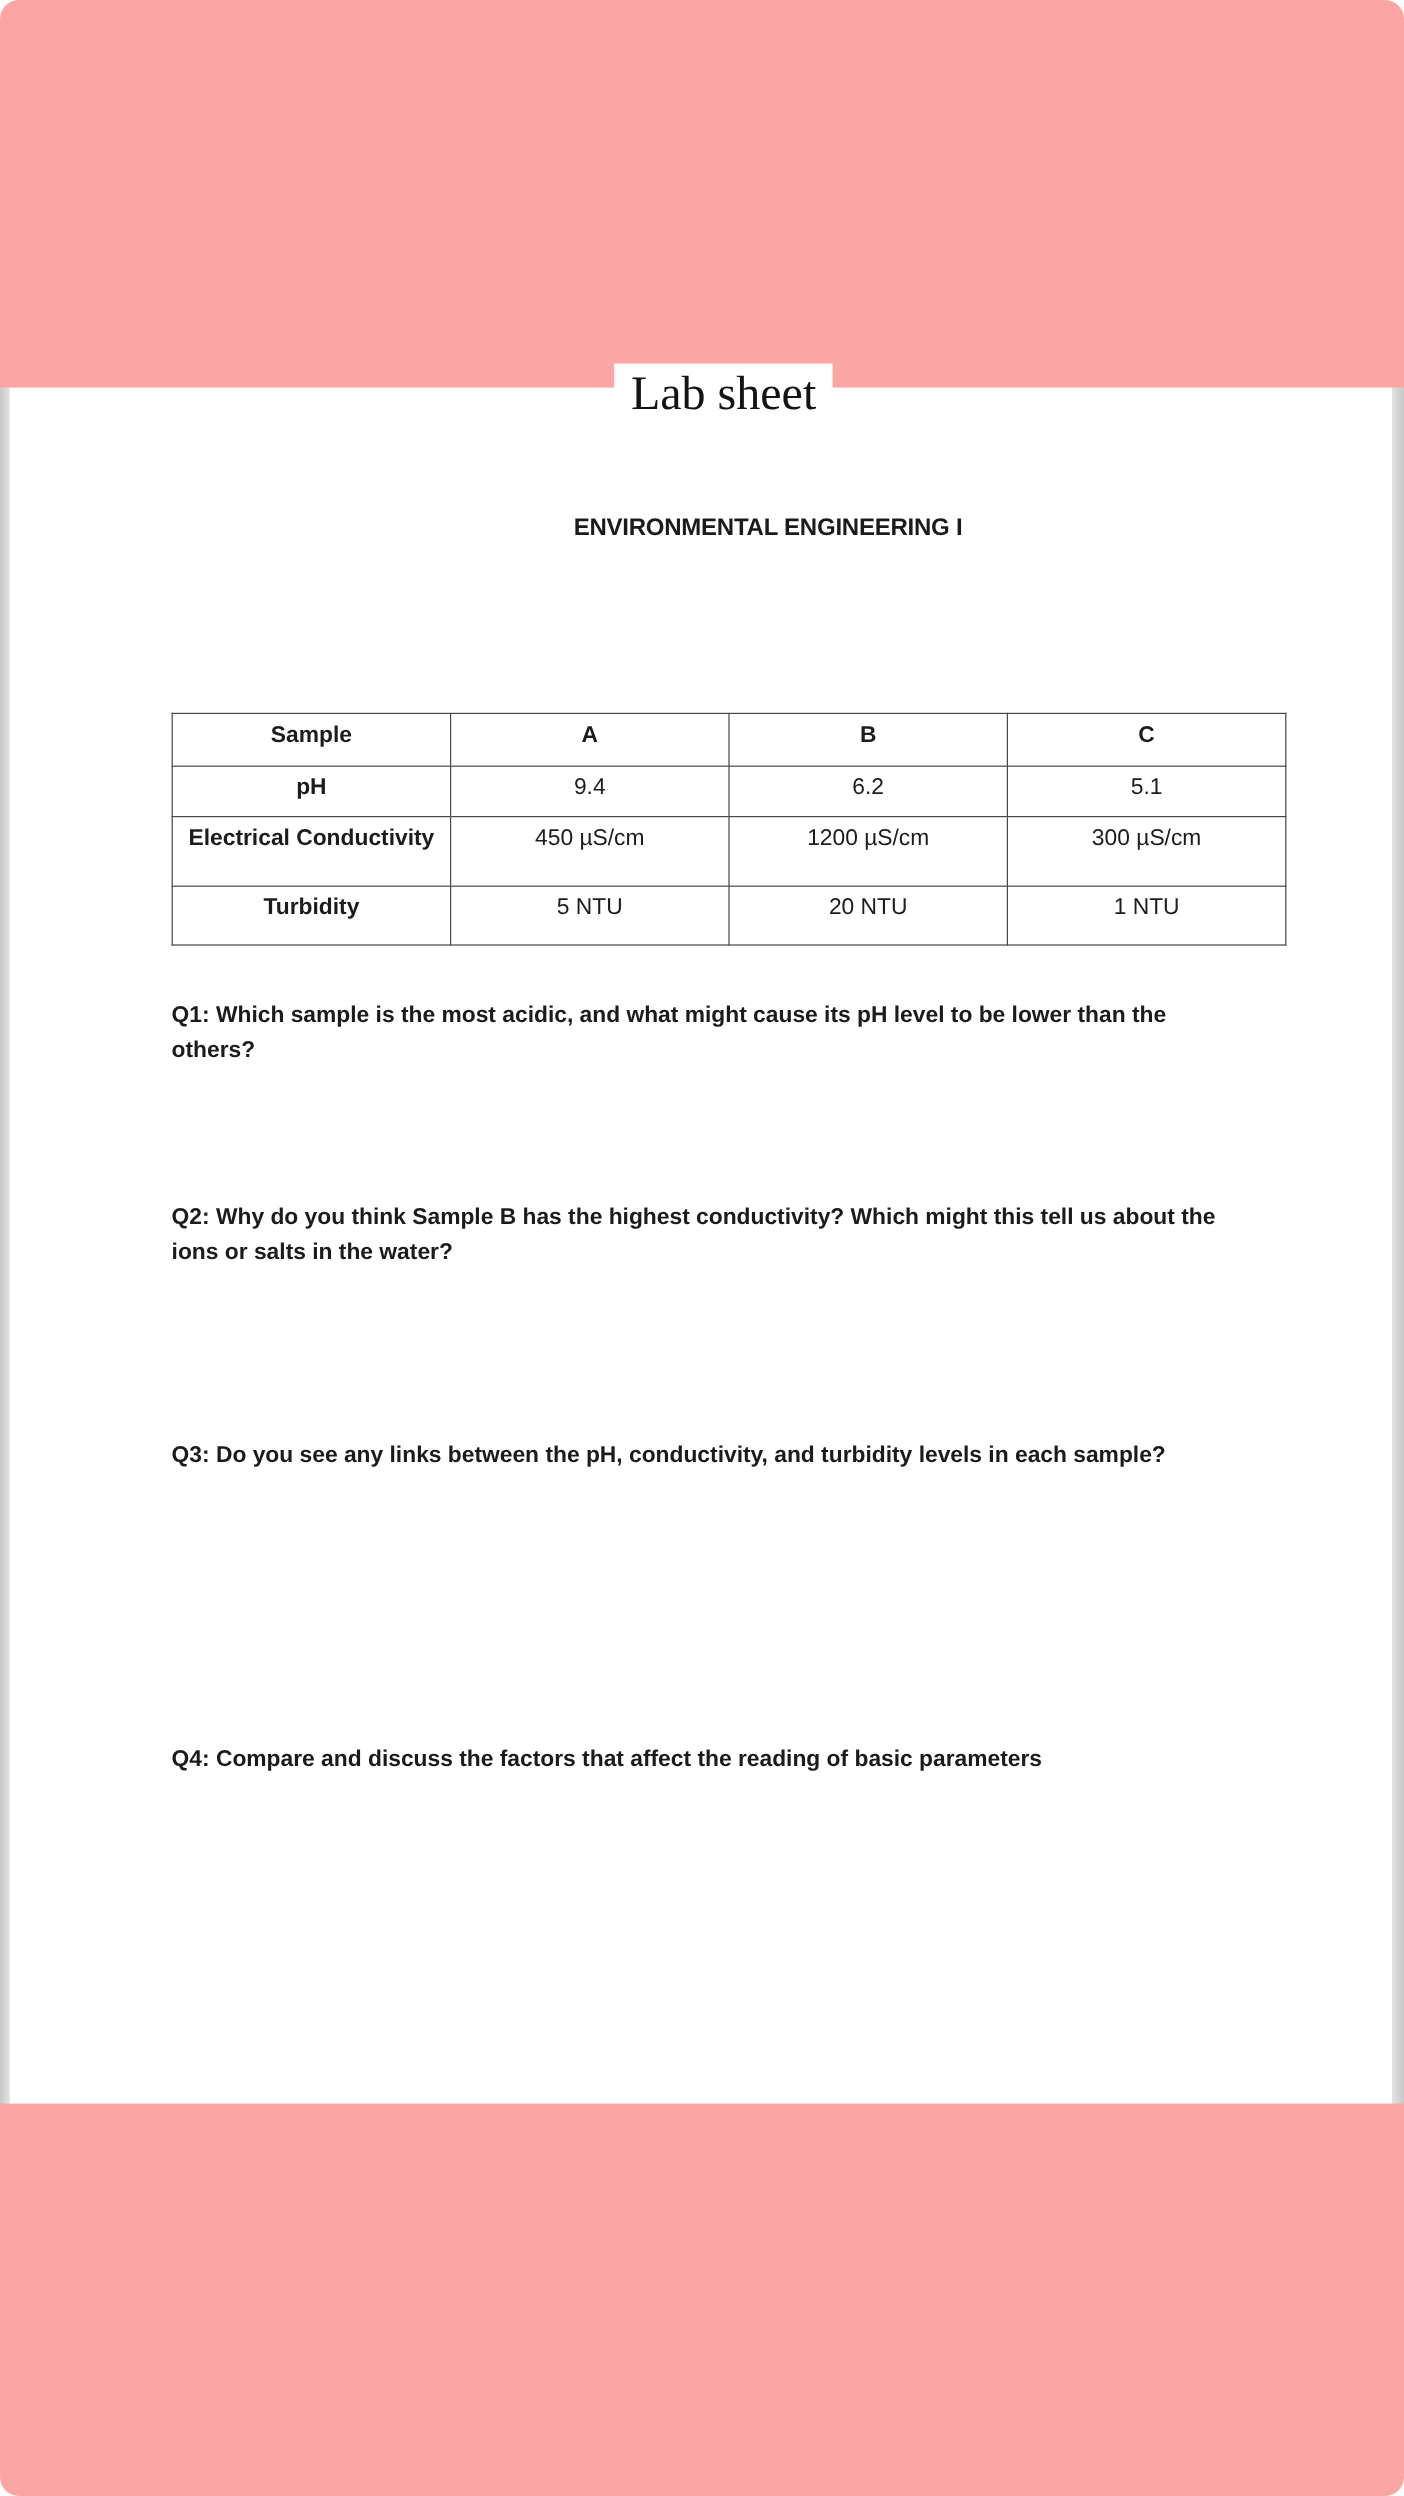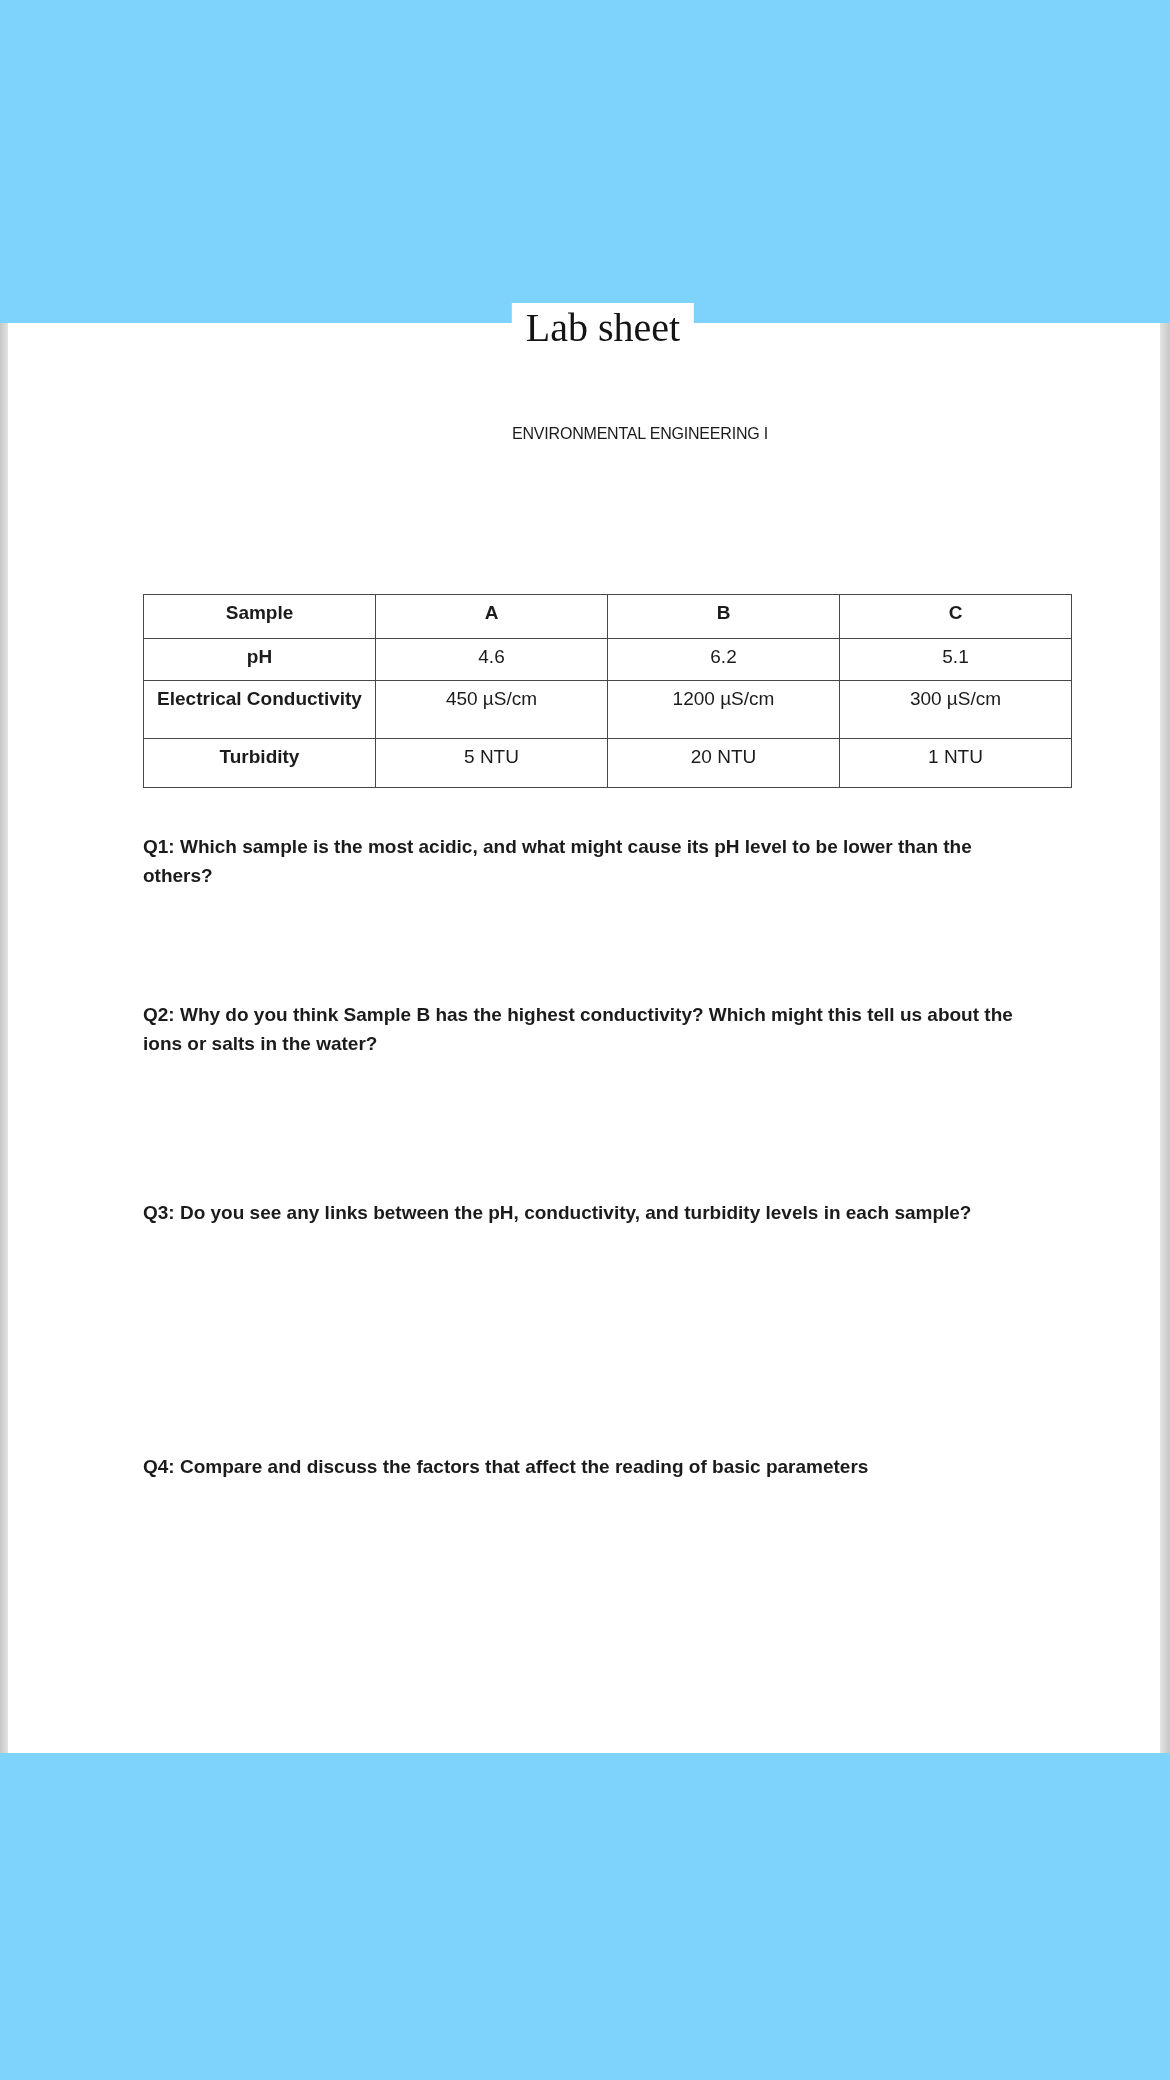--- a/index.html
+++ b/index.html
@@ -4,24 +4,25 @@
 <style>
   html, body {
     margin: 0;
     padding: 0;
     background: #fcfcfc;
   }
   .canvas {
     position: relative;
     width: 1170px;
     height: 2080px;
-    background: #7dd3fc;
+    background: #fca5a5;
     font-family: "Liberation Sans", sans-serif;
     color: #1b1b1b;
     overflow: hidden;
+    border-radius: 16px;
   }
   .page {
     position: absolute;
     left: 8px;
     top: 323px;
     width: 1152px;
     height: 1430px;
     background: #ffffff;
   }
   .gutter {
@@ -51,22 +52,22 @@
     color: #141414;
     background: #ffffff;
     padding: 2px 14px;
     white-space: nowrap;
   }
   .course-heading {
     position: absolute;
     top: 412px;
     left: 640px;
     transform: translateX(-50%);
-    font-size: 16px;
-    font-weight: 400;
+    font-size: 20px;
+    font-weight: 700;
     letter-spacing: -0.2px;
     white-space: nowrap;
     color: #1b1b1b;
   }
   table.results {
     position: absolute;
     left: 143px;
     top: 594px;
     width: 929px;
     border-collapse: collapse;
@@ -127,21 +128,21 @@
       <tr class="r-head">
         <th>Sample</th>
         <th>A</th>
         <th>B</th>
         <th>C</th>
       </tr>
     </thead>
     <tbody>
       <tr class="r-ph">
         <td class="rowlabel">pH</td>
-        <td>4.6</td>
+        <td>9.4</td>
         <td>6.2</td>
         <td>5.1</td>
       </tr>
       <tr class="r-ec">
         <td class="rowlabel">Electrical Conductivity</td>
         <td>450 µS/cm</td>
         <td>1200 µS/cm</td>
         <td>300 µS/cm</td>
       </tr>
       <tr class="r-turb">

